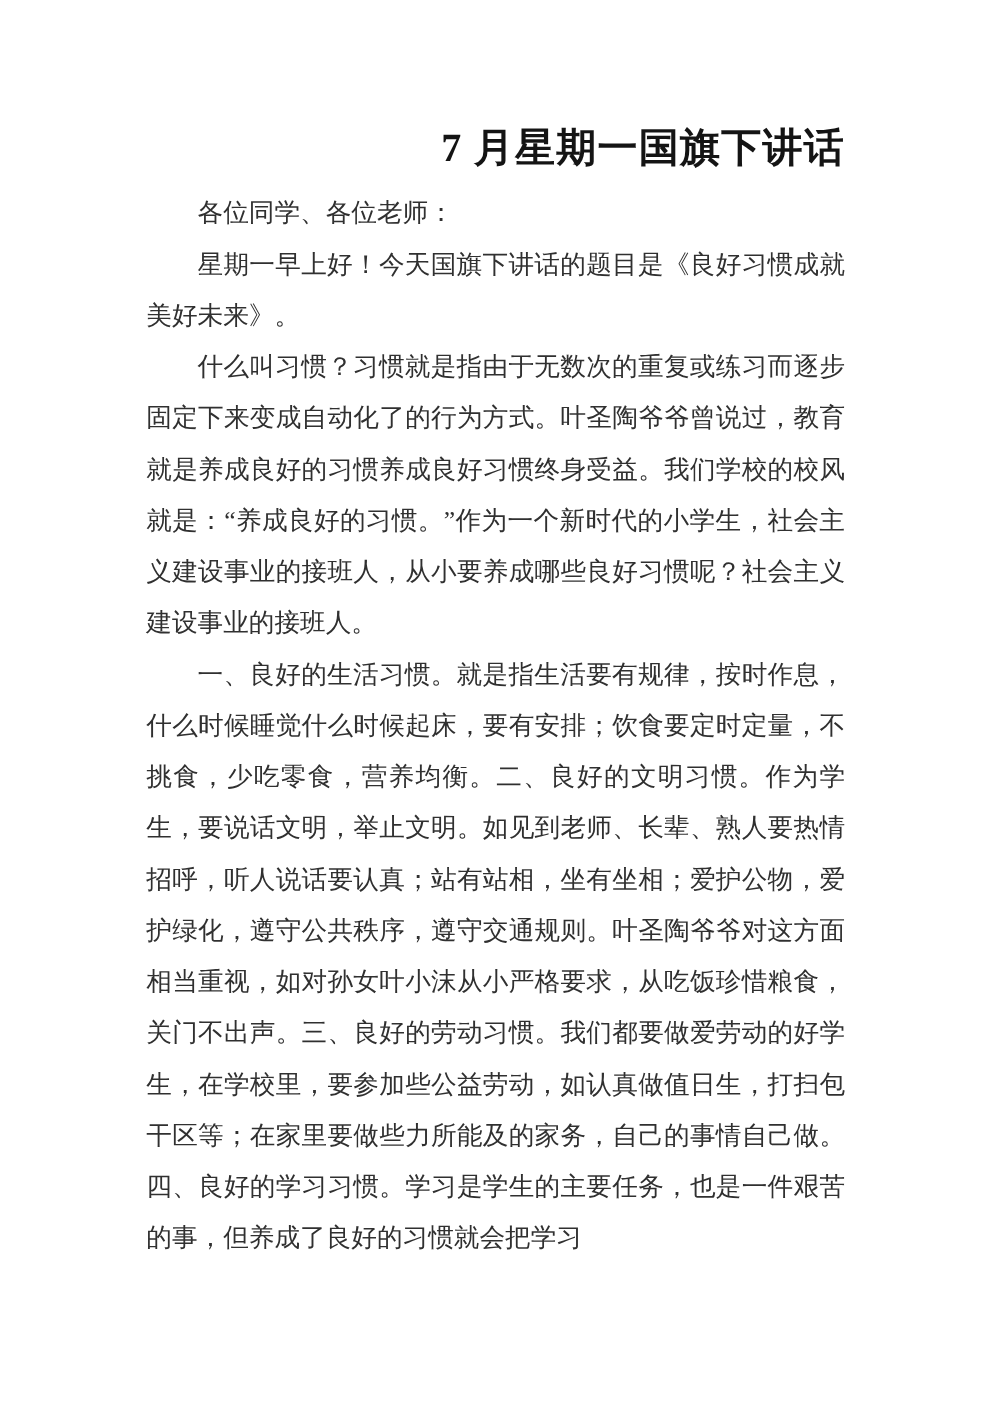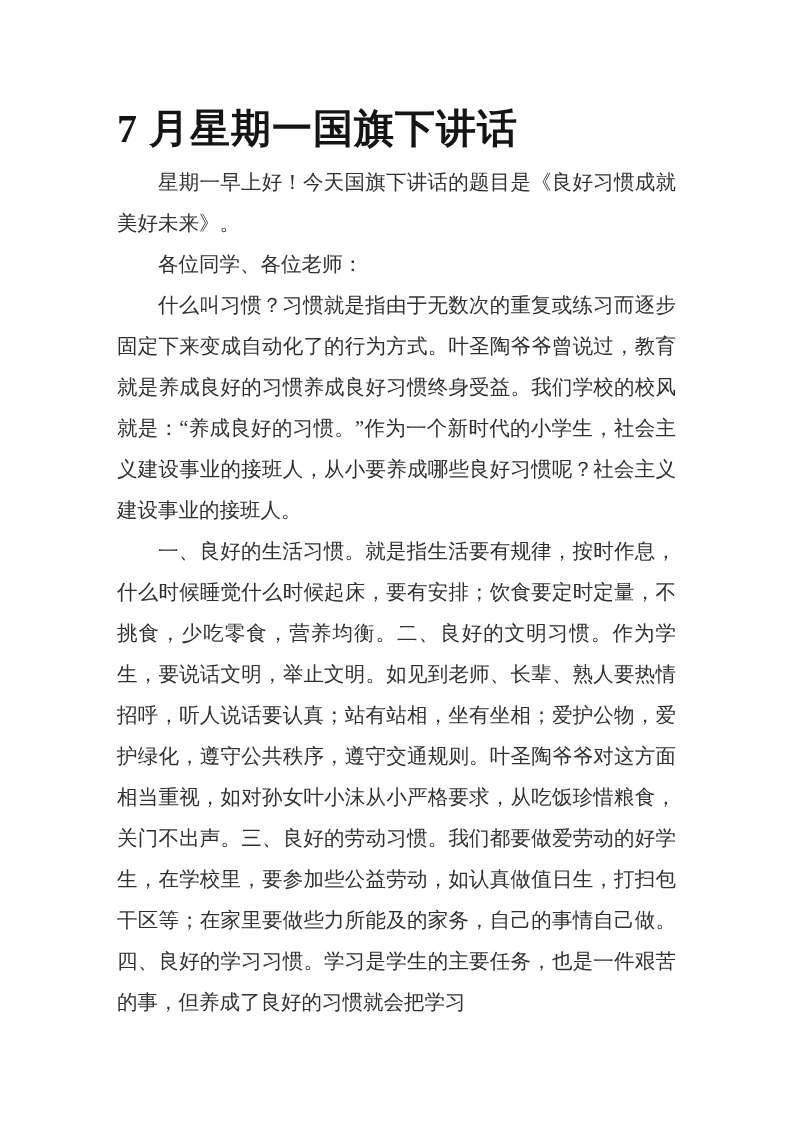--- a/index.html
+++ b/index.html
@@ -14,42 +14,42 @@
   }
   .page {
     box-sizing: border-box;
     width: 793px;
     height: 1122px;
     padding: 96px 117px 0 117px;
     background: #ffffff;
     font-family: "Liberation Serif", "DejaVu Serif", serif;
   }
   .doc-title {
-    margin: 11px 0 11px 0;
-    font-size: 40px;
+    margin: 0 0 11px 0;
+    font-size: 32px;
     line-height: 44px;
     font-weight: 700;
-    text-align: left;
+    text-align: right;
     letter-spacing: 1px;
     color: #141414;
   }
   .doc-body p {
     margin: 0;
     font-size: 20.5px;
     line-height: 41px;
     color: #303030;
     text-align: justify;
     text-indent: 2em;
     word-break: normal;
   }
 </style>
 </head>
 <body>
 
 <div class="page">
   <h1 class="doc-title">7 月星期一国旗下讲话</h1>
   <div class="doc-body">
+    <p>各位同学、各位老师：</p>
     <p>星期一早上好！今天国旗下讲话的题目是《良好习惯成就美好未来》。</p>
-    <p>各位同学、各位老师：</p>
     <p>什么叫习惯？习惯就是指由于无数次的重复或练习而逐步固定下来变成自动化了的行为方式。叶圣陶爷爷曾说过，教育就是养成良好的习惯养成良好习惯终身受益。我们学校的校风就是：“养成良好的习惯。”作为一个新时代的小学生，社会主义建设事业的接班人，从小要养成哪些良好习惯呢？社会主义建设事业的接班人。</p>
     <p>一、良好的生活习惯。就是指生活要有规律，按时作息，什么时候睡觉什么时候起床，要有安排；饮食要定时定量，不挑食，少吃零食，营养均衡。二、良好的文明习惯。作为学生，要说话文明，举止文明。如见到老师、长辈、熟人要热情招呼，听人说话要认真；站有站相，坐有坐相；爱护公物，爱护绿化，遵守公共秩序，遵守交通规则。叶圣陶爷爷对这方面相当重视，如对孙女叶小沫从小严格要求，从吃饭珍惜粮食，关门不出声。三、良好的劳动习惯。我们都要做爱劳动的好学生，在学校里，要参加些公益劳动，如认真做值日生，打扫包干区等；在家里要做些力所能及的家务，自己的事情自己做。四、良好的学习习惯。学习是学生的主要任务，也是一件艰苦的事，但养成了良好的习惯就会把学习</p>
   </div>
 </div>
 
 </body></html>

